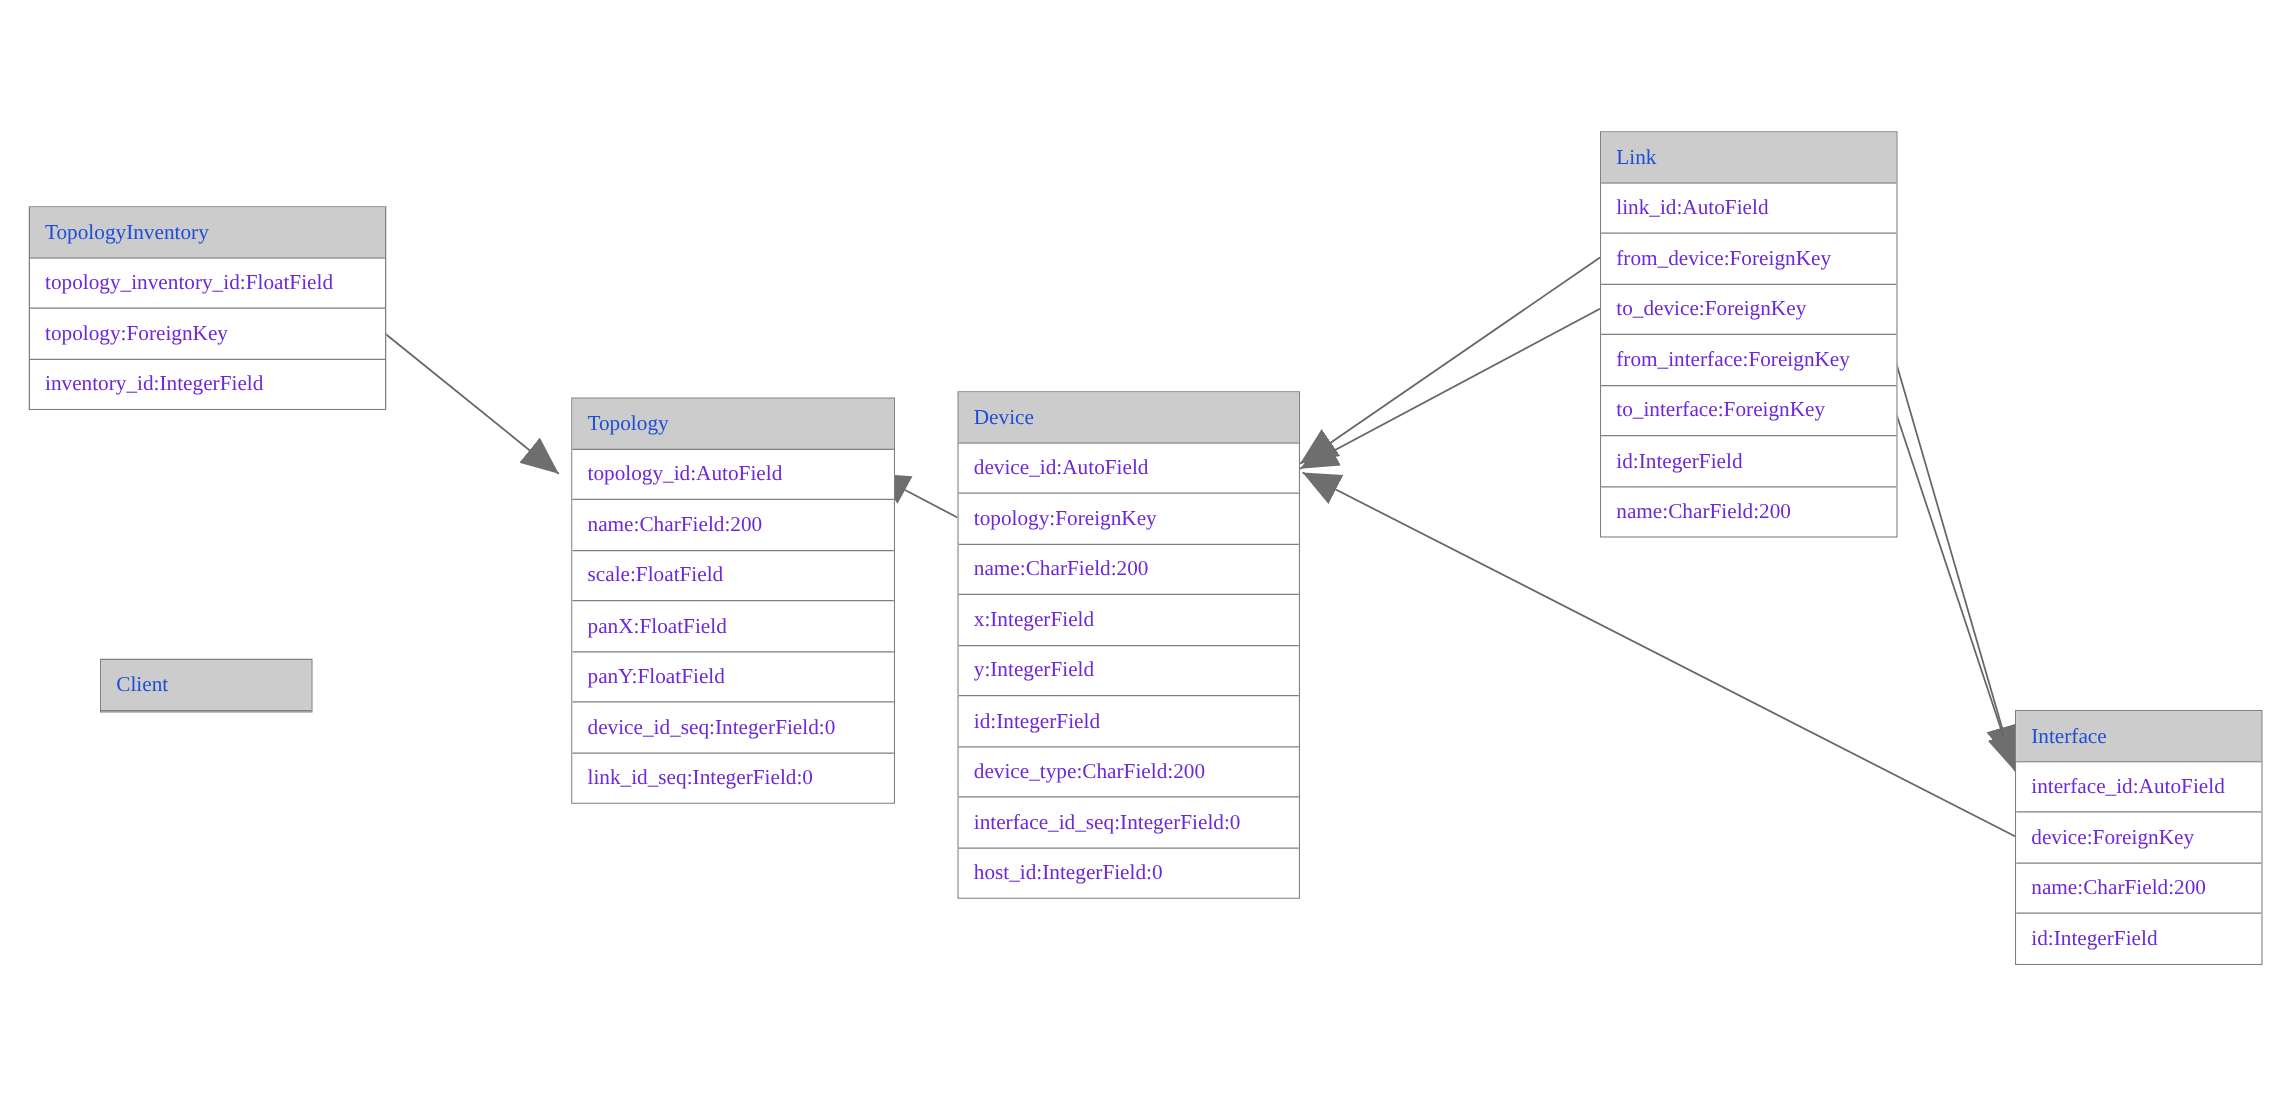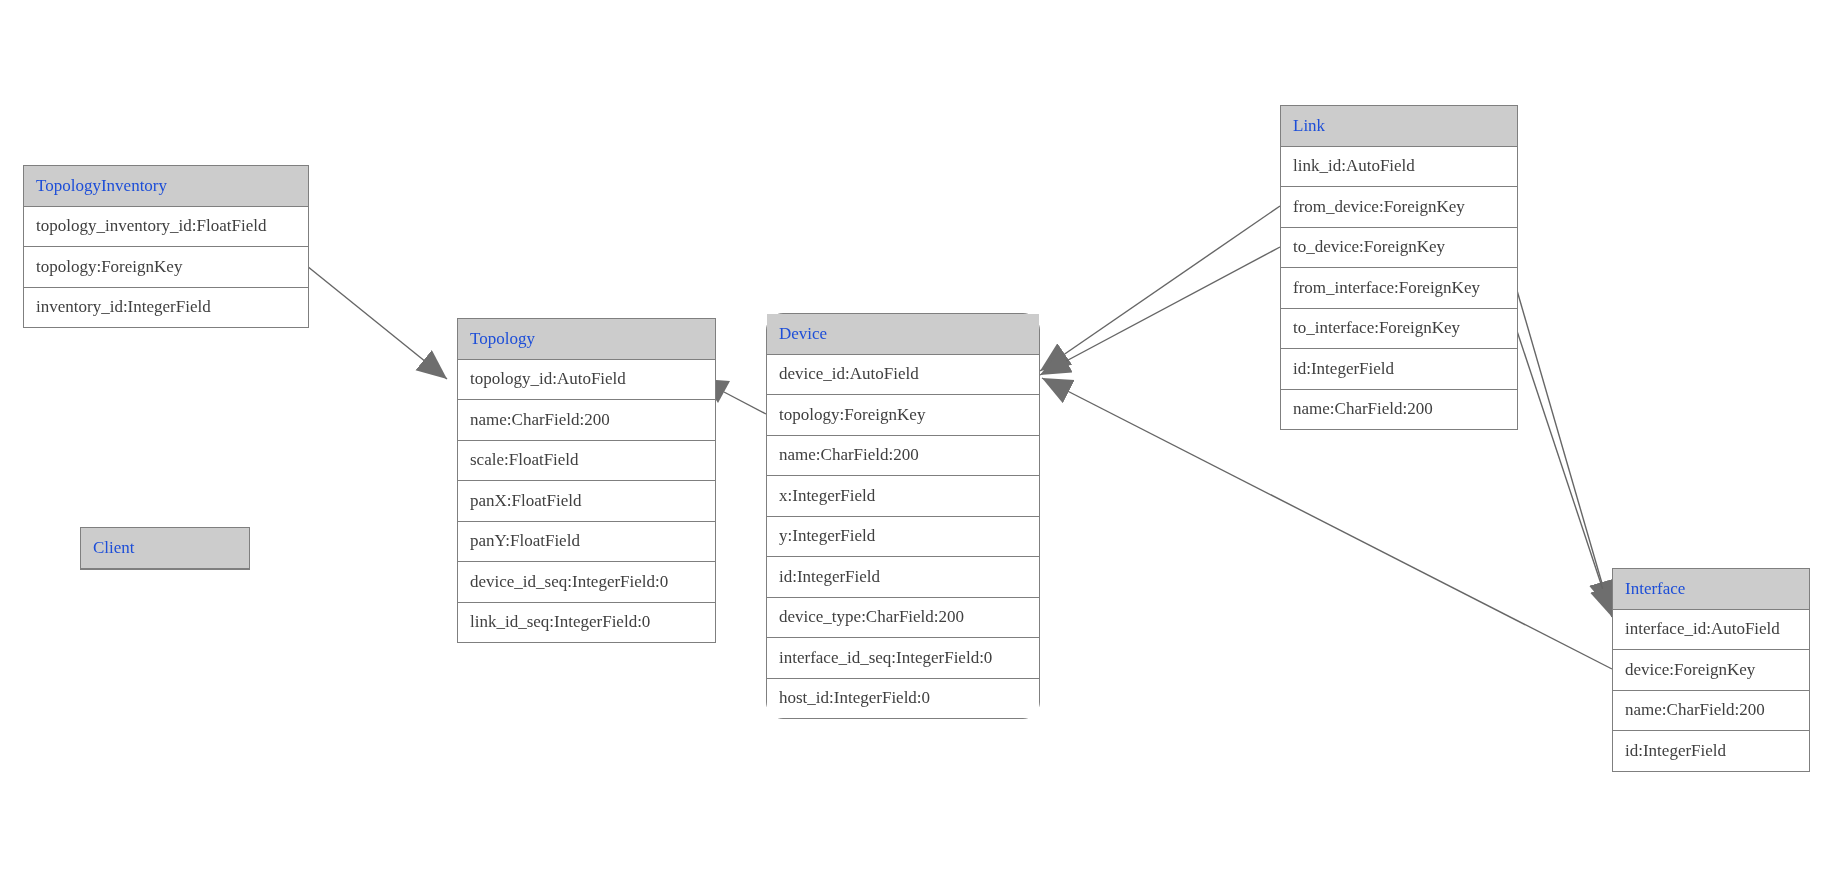--- a/index.html
+++ b/index.html
@@ -39,21 +39,21 @@
     font-size: 17px;
     white-space: nowrap;
     overflow: hidden;
   }
   .erow {
     background: #ffffff;
     height: 39.5px;
     display: flex;
     align-items: center;
     padding: 0 12px;
-    color: #404040;
+    color: #6d28d9;
     font-size: 17px;
     white-space: nowrap;
     overflow: hidden;
   }
   .erow + .erow {
     border-top: 1px solid #7f7f7f;
   }
   .edge {
     stroke: #666666;
     stroke-width: 1.4;
@@ -105,21 +105,21 @@
     <div class="erow">panX:FloatField</div>
     <div class="erow">panY:FloatField</div>
     <div class="erow">device_id_seq:IntegerField:0</div>
     <div class="erow">link_id_seq:IntegerField:0</div>
   </div>
 
   <div class="entity" style="left:80px; top:527px; width:168px;">
     <div class="ehead">Client</div>
   </div>
 
-  <div class="entity" style="left:766px; top:313px; width:272px;border-radius:17px;">
+  <div class="entity" style="left:766px; top:313px; width:272px;">
     <div class="ehead">Device</div>
     <div class="erow">device_id:AutoField</div>
     <div class="erow">topology:ForeignKey</div>
     <div class="erow">name:CharField:200</div>
     <div class="erow">x:IntegerField</div>
     <div class="erow">y:IntegerField</div>
     <div class="erow">id:IntegerField</div>
     <div class="erow">device_type:CharField:200</div>
     <div class="erow">interface_id_seq:IntegerField:0</div>
     <div class="erow">host_id:IntegerField:0</div>

